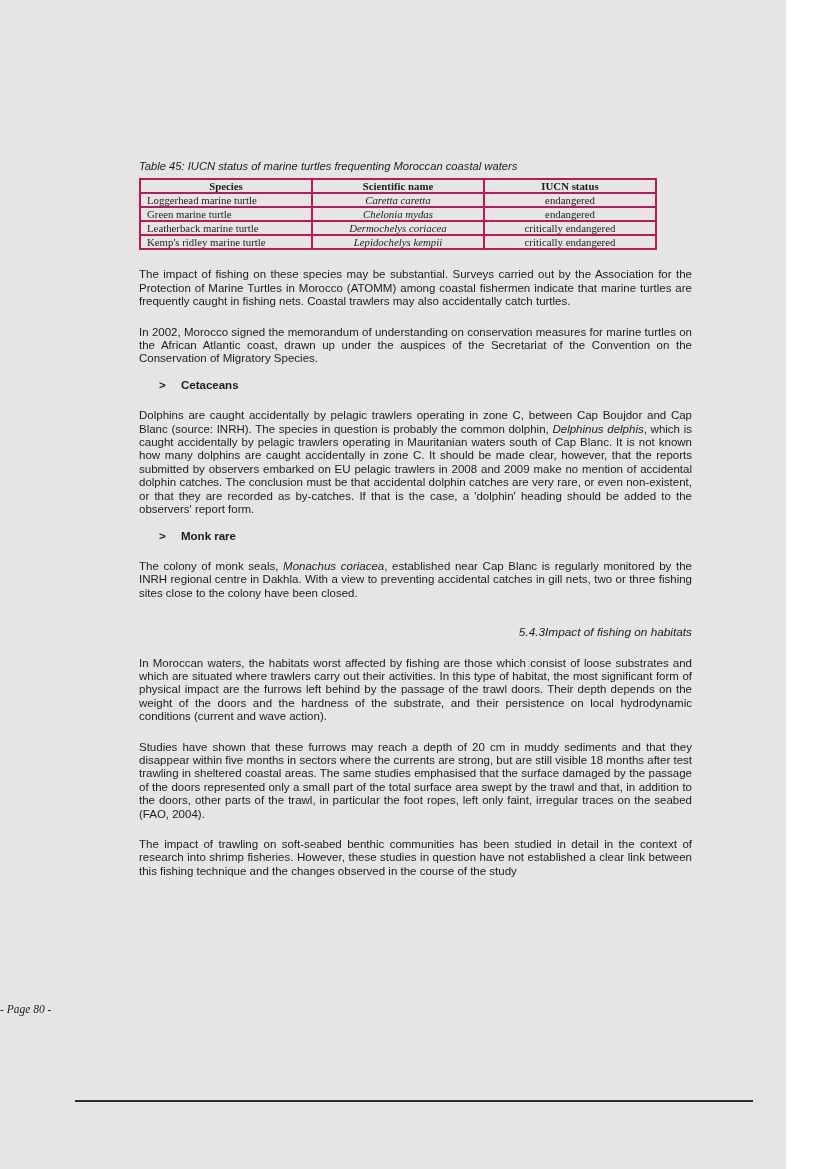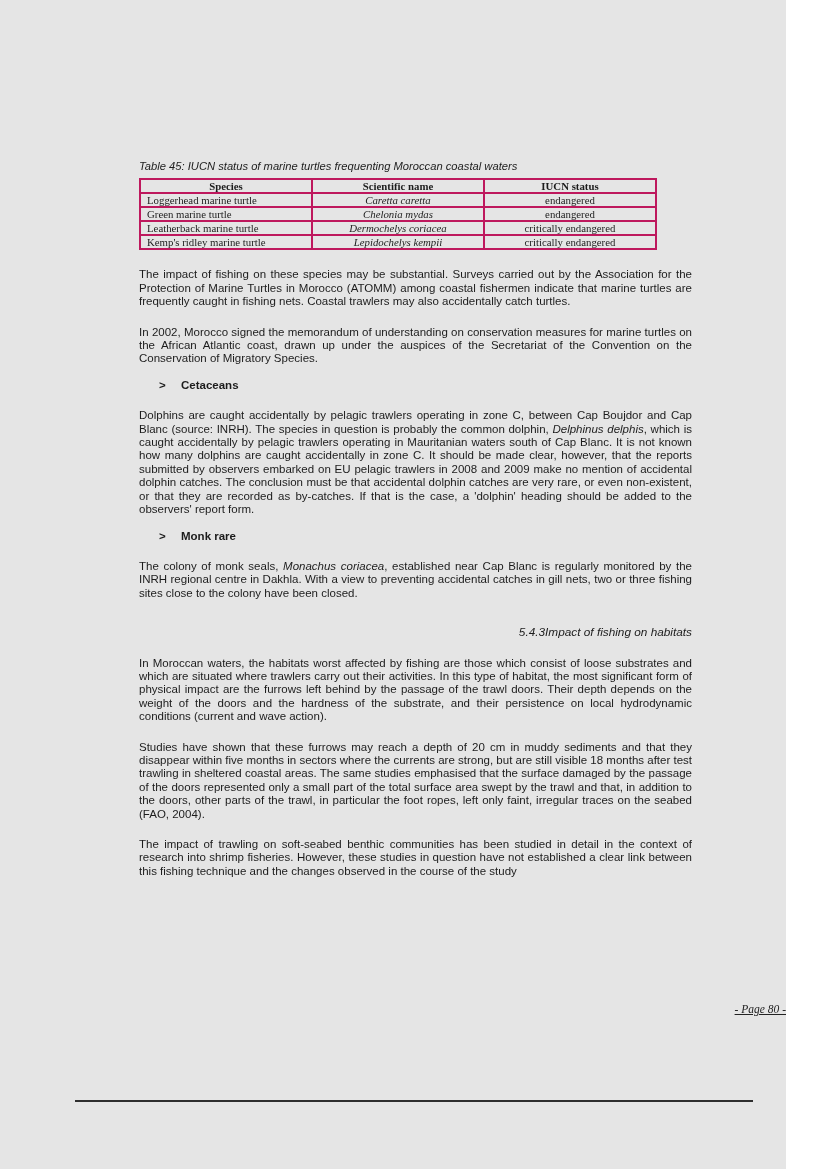--- a/index.html
+++ b/index.html
@@ -79,26 +79,25 @@
   }
   .section-heading .sec-num {
     display: inline-block;
     width: 46px;
   }
   .footer {
     position: absolute;
     top: 1003px;
     left: 0;
     right: 0;
-    text-align: right;
+    text-align: left;
     font-family: "Liberation Serif", serif;
     font-style: italic;
     font-size: 11.5px;
     color: #222;
-    text-decoration: underline;
   }
   .bottom-rule {
     position: absolute;
     top: 1100px;
     left: 75px;
     width: 678px;
     border-top: 2px solid #2e2e2e;
   }
 </style>
 </head>

